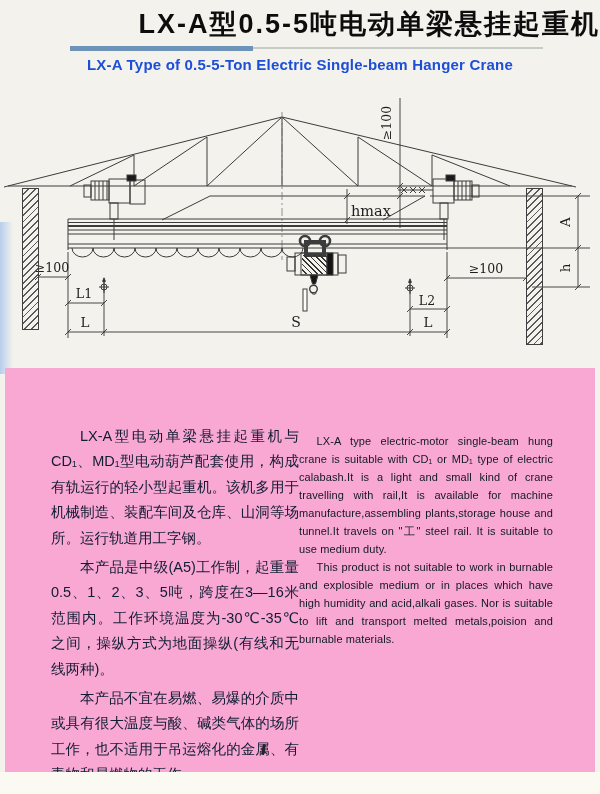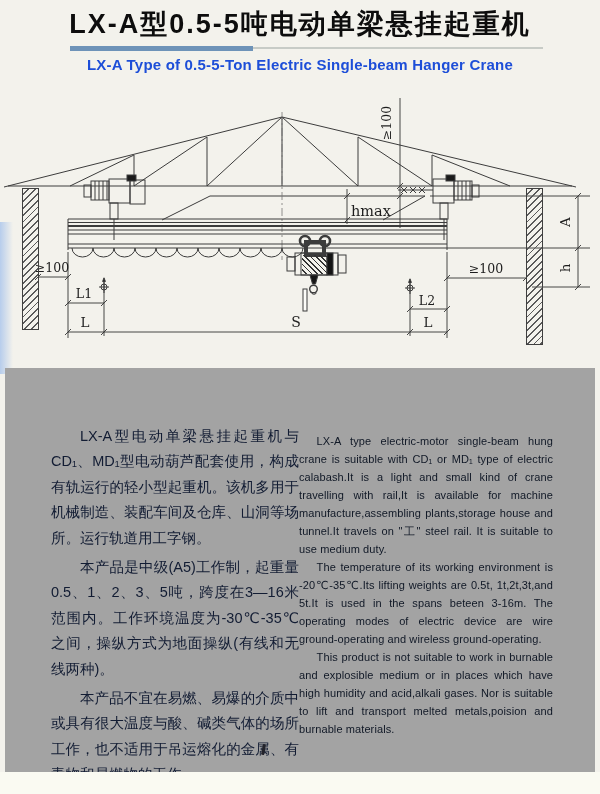--- a/index.html
+++ b/index.html
@@ -1,20 +1,20 @@
 <!DOCTYPE html>
 <html><head>
 <meta charset="utf-8">
 <style>
   html,body{margin:0;padding:0;background:#e8e8e4;}
   .page{position:relative;width:600px;height:794px;background:#f3f2ec;overflow:hidden;
         font-family:"Liberation Sans","DejaVu Sans",sans-serif;}
   
   .hdr{position:absolute;left:0;top:6px;width:600px;text-align:center;}
-  .title-zh{margin:0;font-size:27px;font-weight:bold;color:#0d0d0d;letter-spacing:2px;}
+  .title-zh{margin:0;font-size:27px;font-weight:bold;color:#0d0d0d;letter-spacing:2px;text-align:right;}
   .rule{display:flex;align-items:flex-start;margin:4px 0 5px 70px;width:473px;}
   .rule-thick{width:183px;height:5px;}
   .rule-thin{flex:1;height:2px;background:#c7cbc6;margin-top:1px;}
   .title-en{margin:0;font-size:15px;font-weight:bold;color:#1d4ed8;letter-spacing:.2px;}
   
   svg.draw{position:absolute;left:0;top:0;}
   .dtxt{font-family:"DejaVu Serif","Liberation Serif",serif;fill:#1d1d1d;}
   .hatch-col{position:absolute;border:1px solid #3f3f3f;
      background:repeating-linear-gradient(135deg,rgba(0,0,0,0) 0 3.5px,#5a5a5a 3.5px 4.8px);}
   #colL{left:22px;top:188px;width:15px;height:140px;}
@@ -155,28 +155,27 @@
     <text class="dtxt" x="427" y="305" font-size="12.5" text-anchor="middle">L2</text>
     <text class="dtxt" x="85" y="327" font-size="13.5" text-anchor="middle">L</text>
     <text class="dtxt" x="296" y="327" font-size="14" text-anchor="middle">S</text>
     <text class="dtxt" x="428" y="327" font-size="13.5" text-anchor="middle">L</text>
   </svg>
 
   <div class="hatch-col" id="colL"></div>
   <div class="hatch-col" id="colR"></div>
   <div class="drum-hatch"></div>
 
-  <div class="panel" id="panelBg" style="background: #a3a3a3;">
+  <div class="panel" id="panelBg" style="background: #f9a8d4;">
     <div class="col-zh">
       <p>LX-A型电动单梁悬挂起重机与CD₁、MD₁型电动葫芦配套使用，构成有轨运行的轻小型起重机。该机多用于机械制造、装配车间及仓库、山洞等场所。运行轨道用工字钢。</p>
       <p>本产品是中级(A5)工作制，起重量0.5、1、2、3、5吨，跨度在3—16米范围内。工作环境温度为-30℃-35℃之间，操纵方式为地面操纵(有线和无线两种)。</p>
       <p>本产品不宜在易燃、易爆的介质中或具有很大温度与酸、碱类气体的场所工作，也不适用于吊运熔化的金属、有毒物和易燃物的工作。</p>
     </div>
     <div class="col-en">
       <p>LX-A type electric-motor single-beam hung crane is suitable with CD₁ or MD₁ type of electric calabash.It is a light and small kind of crane travelling with rail,It is available for machine manufacture,assembling plants,storage house and tunnel.It travels on "工" steel rail. It is suitable to use medium duty.</p>
-      <p>The temperature of its working environment is -20℃-35℃.Its lifting weights are 0.5t, 1t,2t,3t,and 5t.It is used in the spans beteen 3-16m. The operating modes of electric device are wire ground-operating and wireless ground-operating.</p>
       <p>This product is not suitable to work in burnable and explosible medium or in places which have high humidity and acid,alkali gases. Nor is suitable to lift and transport melted metals,poision and burnable materials.</p>
     </div>
   </div>
 
   <div class="artifact"></div>
   <div class="foot"></div>
 </div>
 
 </body></html>

